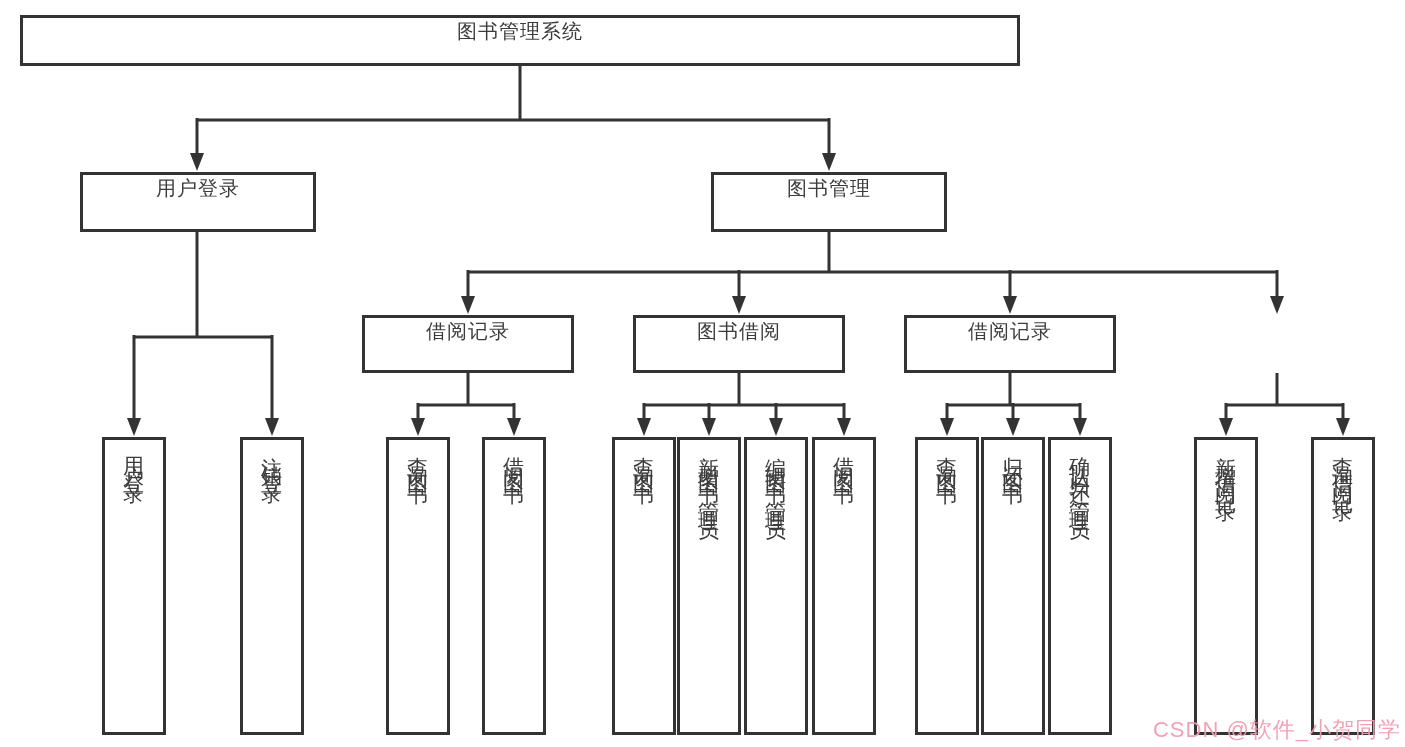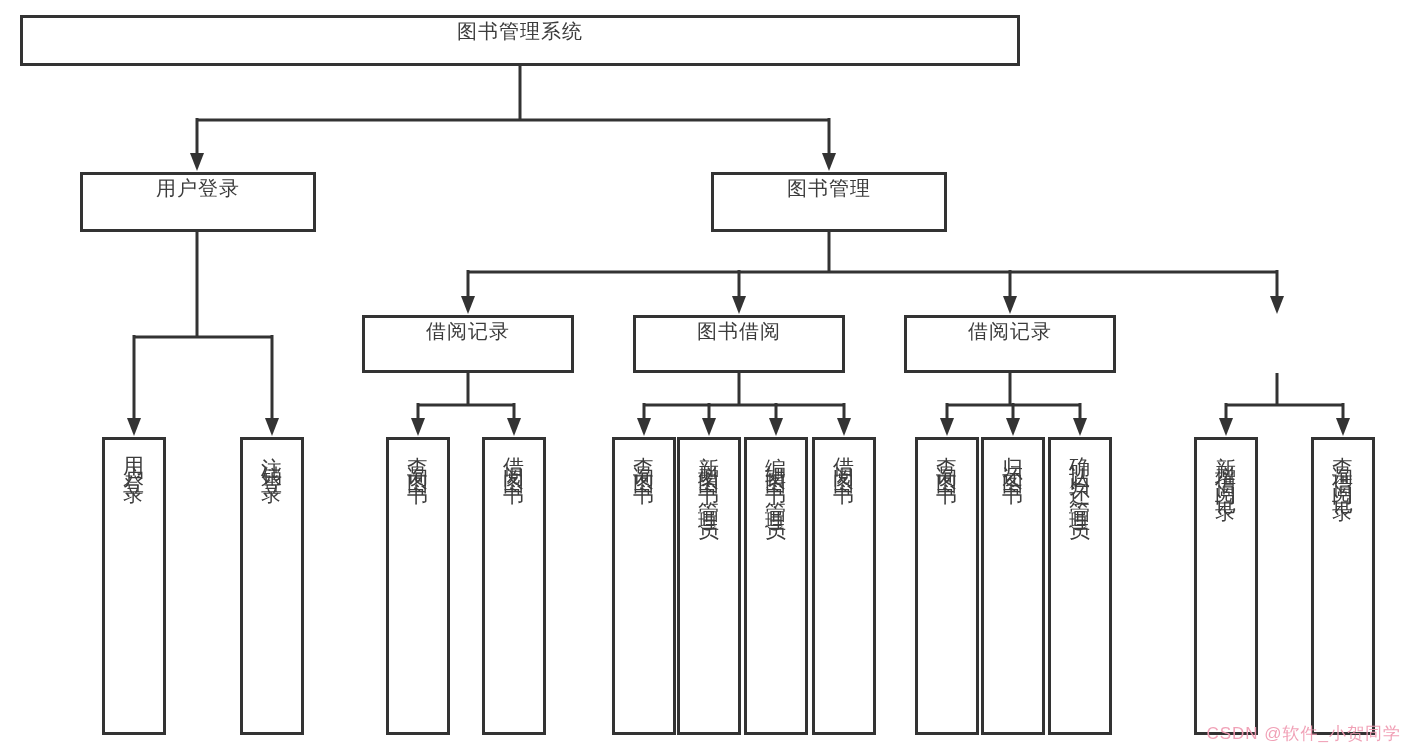--- a/index.html
+++ b/index.html
@@ -44,21 +44,21 @@
     text-orientation:mixed;
     font-size:21px;
     letter-spacing:9px;
     line-height:1;
     color:var(--text);
     white-space:nowrap;
   }
   .watermark{
     position:absolute;
     right:4px;bottom:2px;
-    font-size:17px;
+    font-size:22px;
     color:var(--wm);
     z-index:3;
     letter-spacing:1px;
     opacity:.95;
   }
 </style>
 </head>
 <body>
 
 <div class="canvas">

